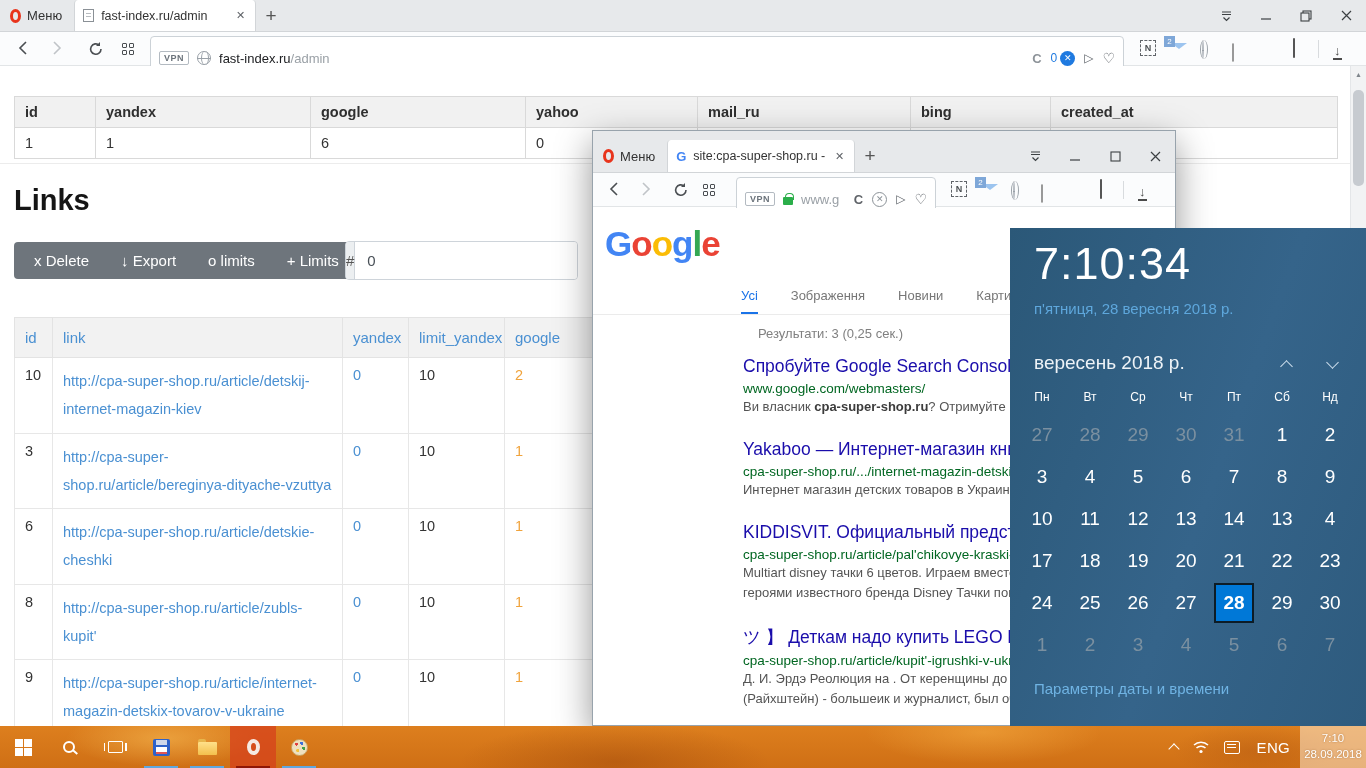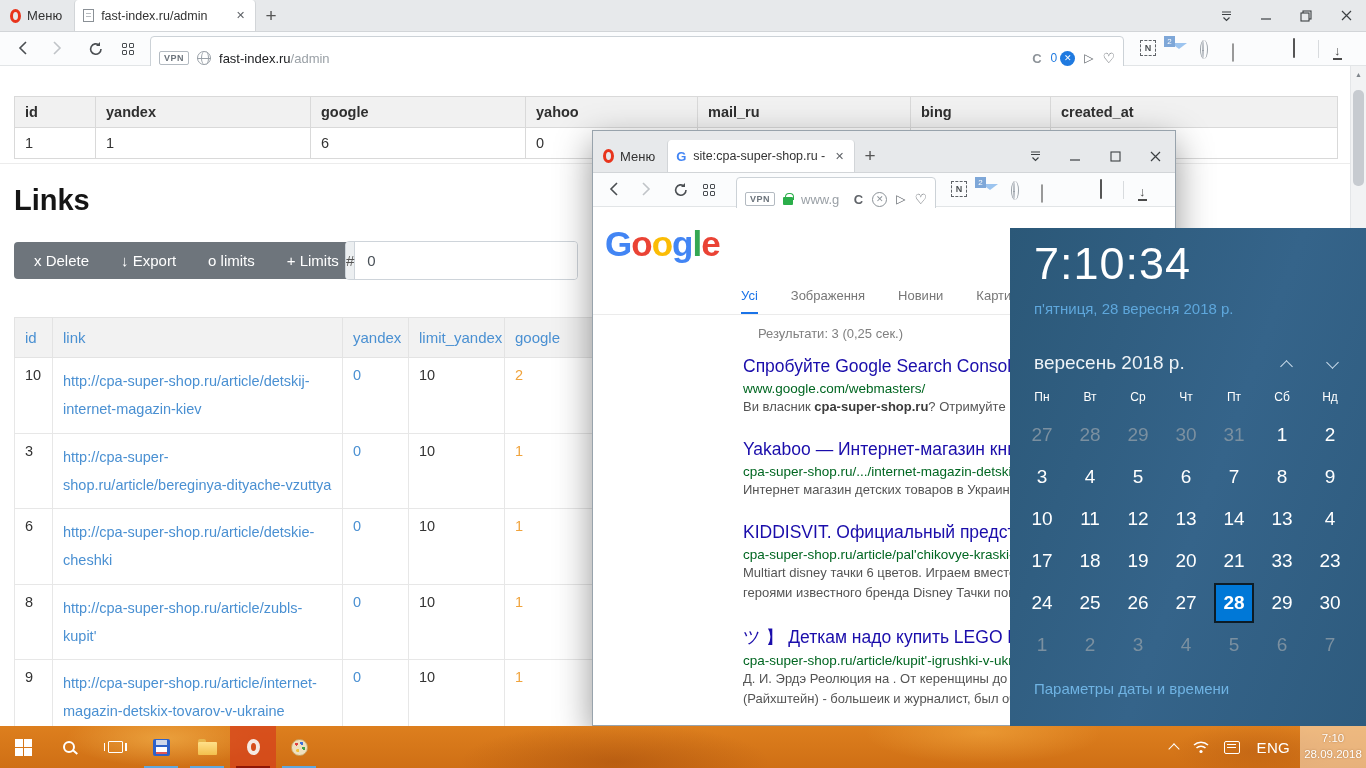--- a/index.html
+++ b/index.html
@@ -519,21 +519,21 @@
       <span class="cal-cell">12</span>
       <span class="cal-cell">13</span>
       <span class="cal-cell">14</span>
       <span class="cal-cell">13</span>
       <span class="cal-cell">4</span>
       <span class="cal-cell">17</span>
       <span class="cal-cell">18</span>
       <span class="cal-cell">19</span>
       <span class="cal-cell">20</span>
       <span class="cal-cell">21</span>
-      <span class="cal-cell">33</span>
+      <span class="cal-cell">22</span>
       <span class="cal-cell">23</span>
       <span class="cal-cell">24</span>
       <span class="cal-cell">25</span>
       <span class="cal-cell">26</span>
       <span class="cal-cell">27</span>
       <span class="cal-cell selected">
           <i></i>
           <span>28</span>
         </span>
       <span class="cal-cell">29</span>

